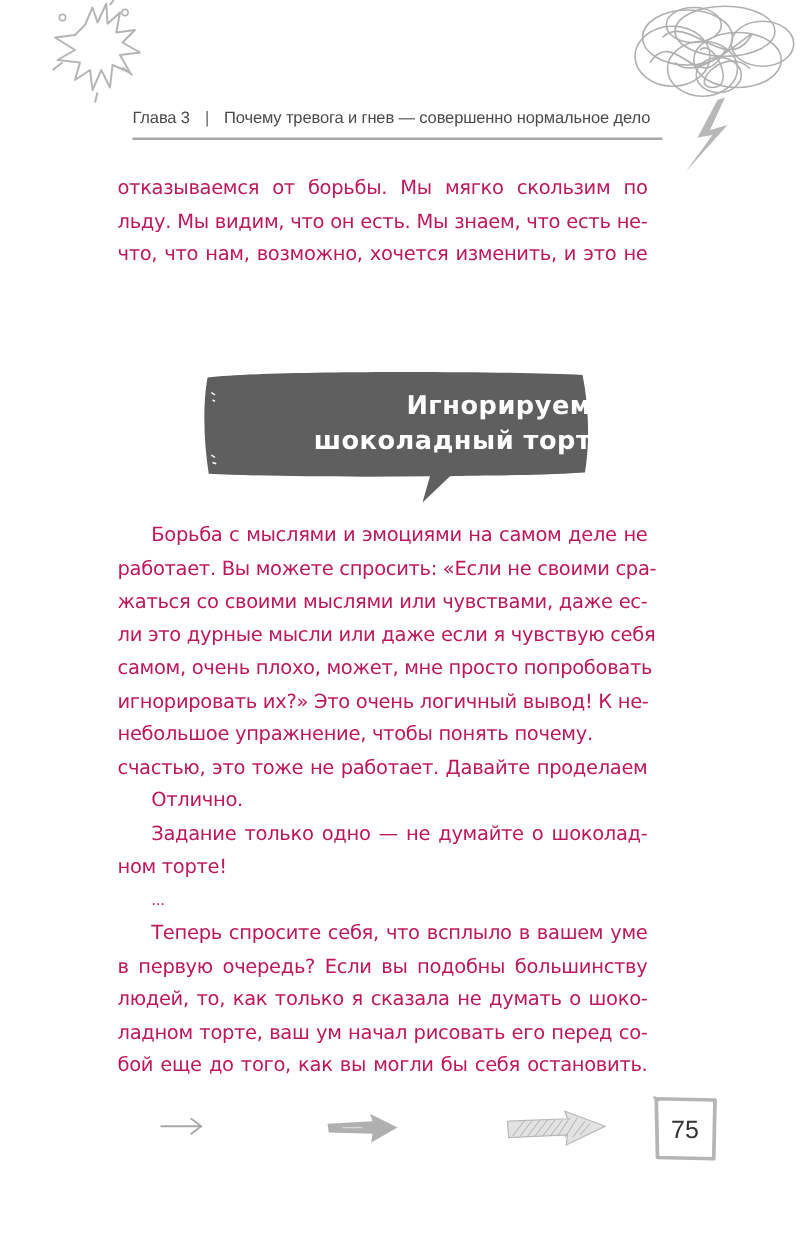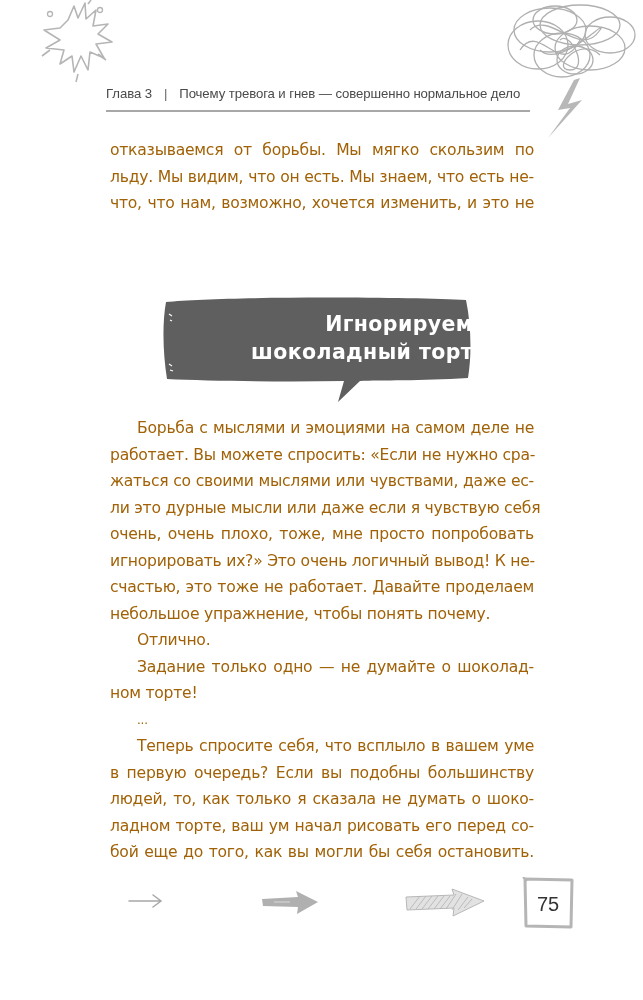--- a/index.html
+++ b/index.html
@@ -11,22 +11,22 @@
   .running-header {
     position: absolute; left: 106px; top: 86px; width: 425px;
     font-family: "Liberation Sans", sans-serif; font-size: 13.2px; color: #4a4a4a;
     white-space: nowrap; letter-spacing: -0.1px;
   }
   .running-header .sep { display: inline-block; margin: 0 12px; color: #666; }
   .header-rule {
     position: absolute; left: 106px; top: 110px; width: 424px; height: 2px; background: #a8a8a8;
   }
   .body-text {
-    position: absolute; left: 110px; width: 424px;
-    font-family: "DejaVu Sans", sans-serif; font-size: 15.6px; line-height: 26.5px; color: #a16207;
+    position: absolute; left: 94px; width: 424px;
+    font-family: "DejaVu Sans", sans-serif; font-size: 15.6px; line-height: 26.5px; color: #be185d;
     text-align: justify; letter-spacing: -0.25px;
   }
   .line { display: block; text-align: justify; text-align-last: justify; white-space: nowrap; }
   .line.last { text-align-last: left; }
   .indent { padding-left: 27px; }
   .bubble {
     position: absolute; left: 160px; top: 294px; width: 313px; height: 90px;
   }
   .bubble-title {
     position: absolute; left: 160px; top: 310px; width: 313px; text-align: right;
@@ -93,27 +93,27 @@
     <path d="M10 76 L13 77"></path>
   </g>
 </svg>
 <div class="bubble-title">
   <div>Игнорируем</div>
   <div>шоколадный торт</div>
 </div>
 
 <div class="body-text" style="top:415px">
   <span class="line indent">Борьба с мыслями и эмоциями на самом деле не</span>
-  <span class="line">работает. Вы можете спросить: «Если не нужно сра-</span>
+  <span class="line">работает. Вы можете спросить: «Если не своими сра-</span>
   <span class="line">жаться со своими мыслями или чувствами, даже ес-</span>
   <span class="line">ли это дурные мысли или даже если я чувствую себя</span>
-  <span class="line">очень, очень плохо, тоже, мне просто попробовать</span>
+  <span class="line">самом, очень плохо, может, мне просто попробовать</span>
   <span class="line">игнорировать их?» Это очень логичный вывод! К не-</span>
+  <span class="line last">небольшое упражнение, чтобы понять почему.</span>
   <span class="line">счастью, это тоже не работает. Давайте проделаем</span>
-  <span class="line last">небольшое упражнение, чтобы понять почему.</span>
   <span class="line last indent">Отлично.</span>
   <span class="line indent">Задание только одно — не думайте о шоколад-</span>
   <span class="line last">ном торте!</span>
   <span class="line last indent" style="font-size:12px">...</span>
   <span class="line indent">Теперь спросите себя, что всплыло в вашем уме</span>
   <span class="line">в первую очередь? Если вы подобны большинству</span>
   <span class="line">людей, то, как только я сказала не думать о шоко-</span>
   <span class="line">ладном торте, ваш ум начал рисовать его перед со-</span>
   <span class="line">бой еще до того, как вы могли бы себя остановить.</span>
 </div>

